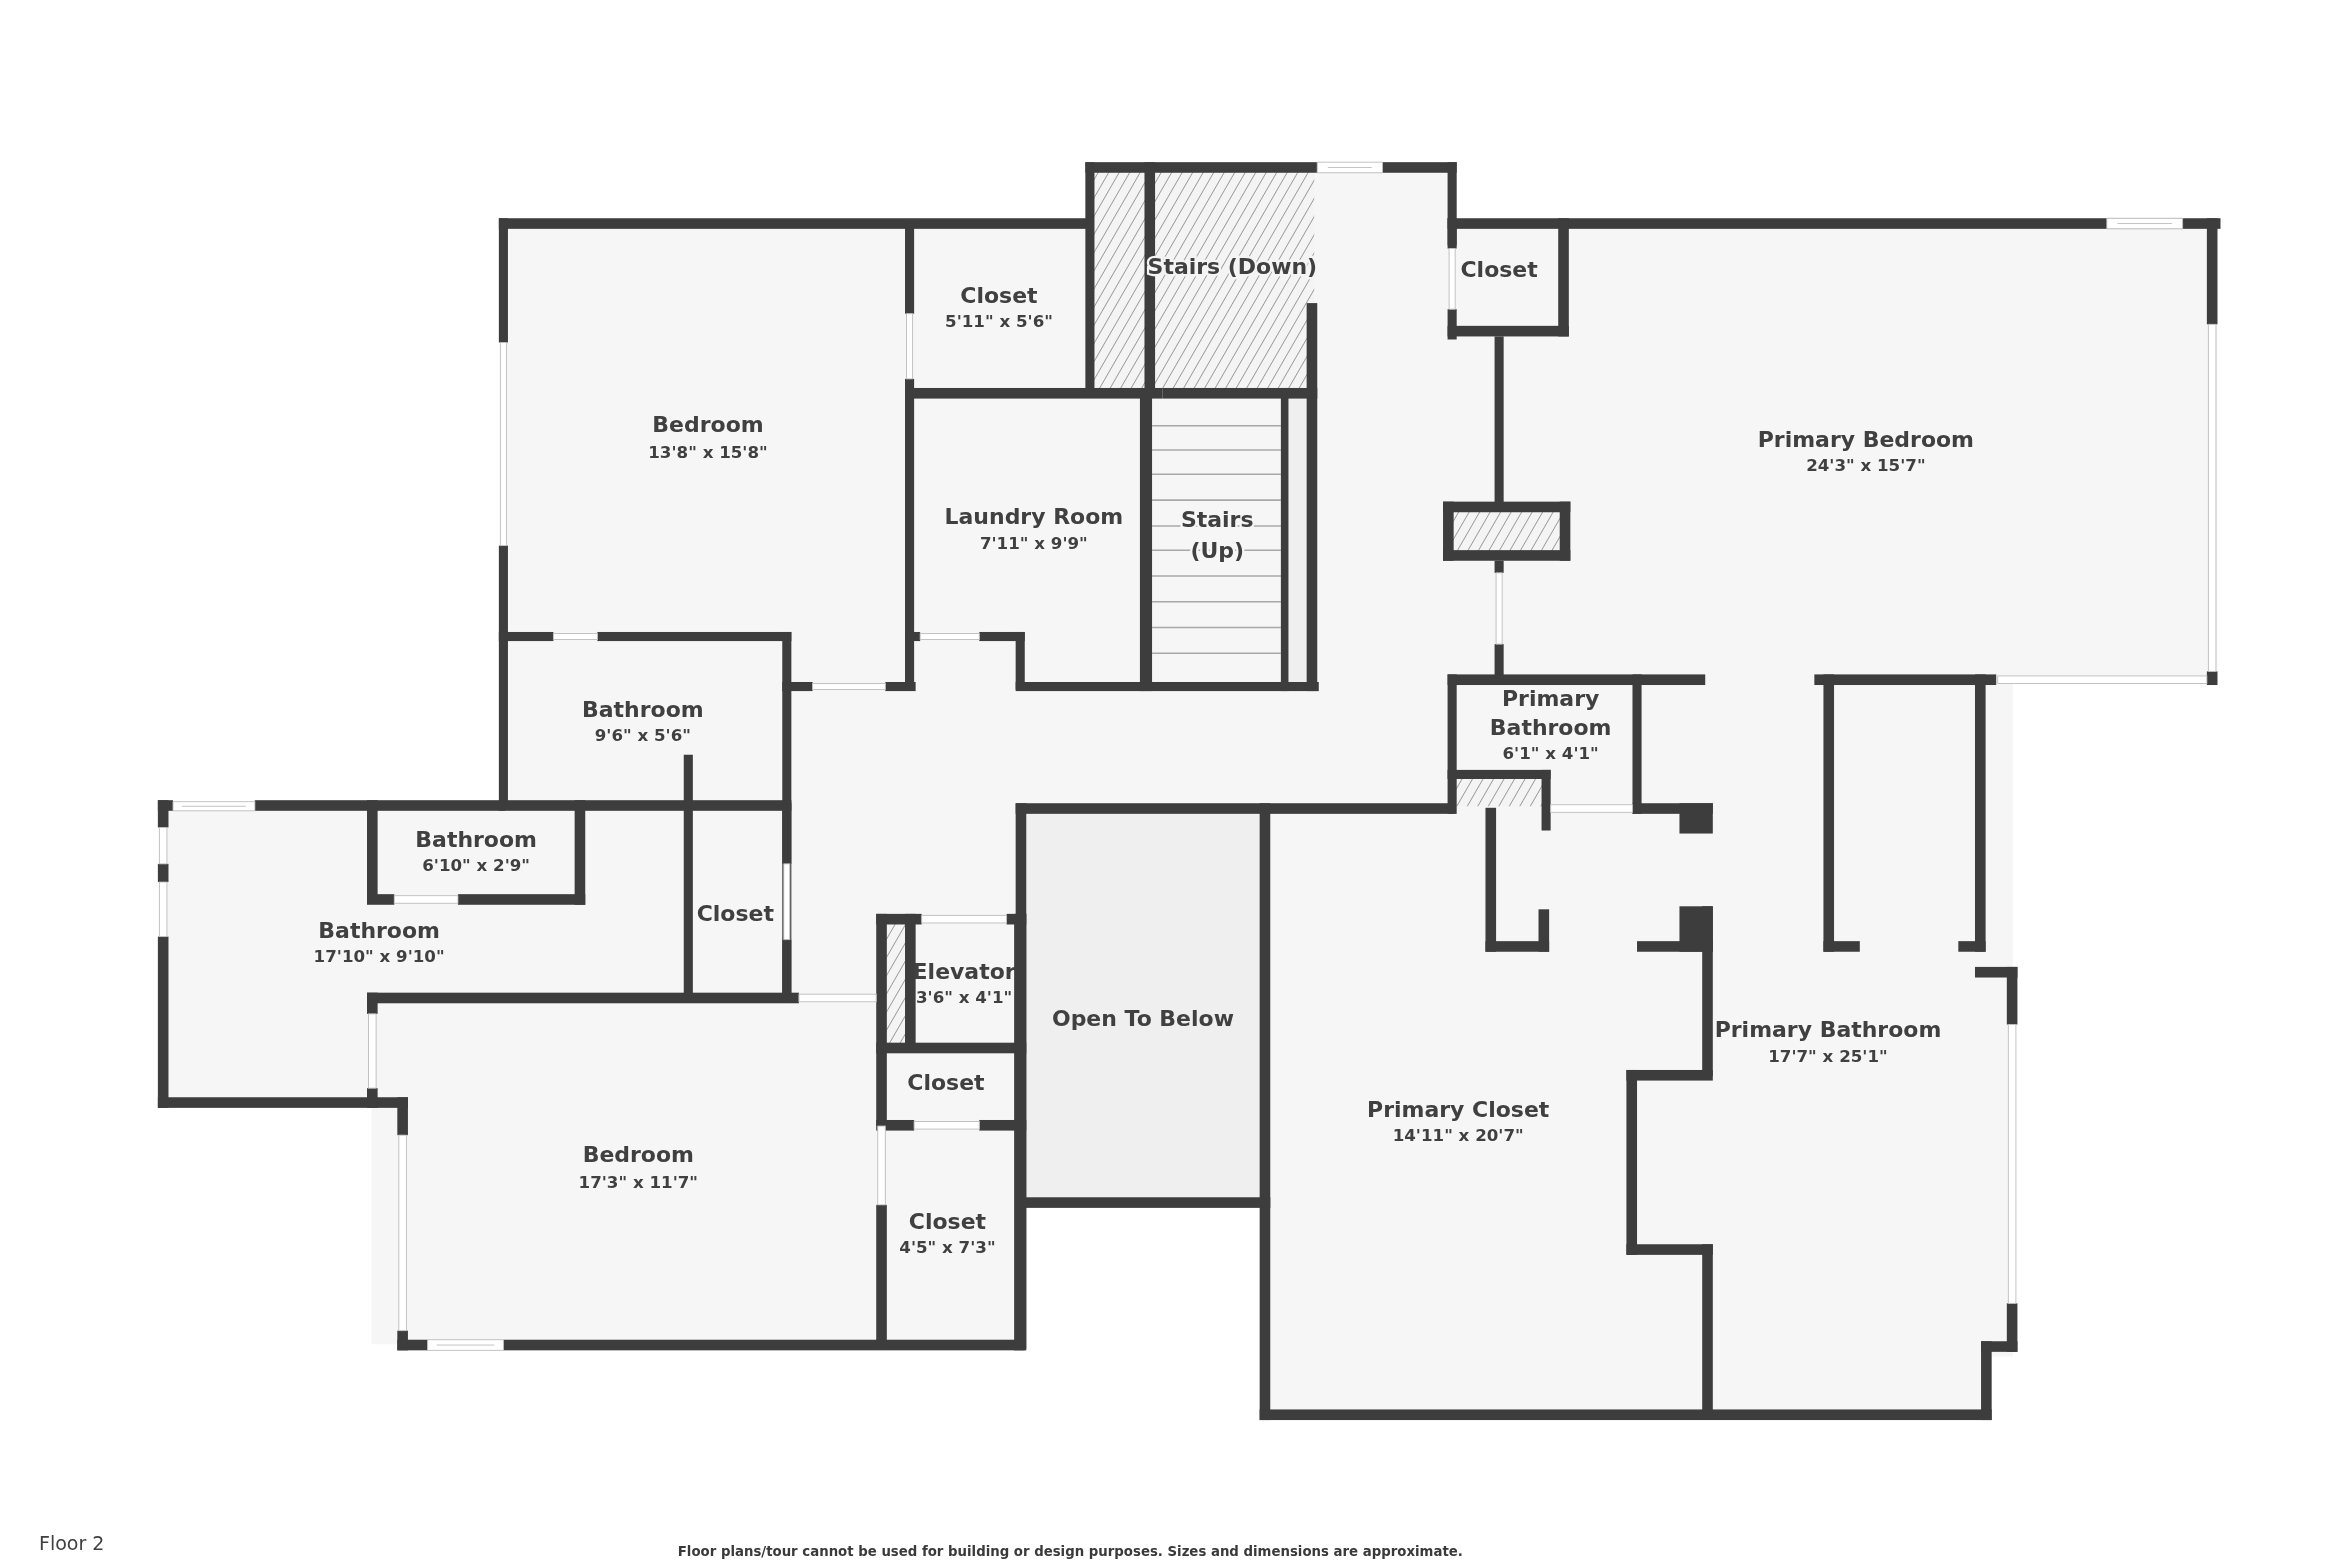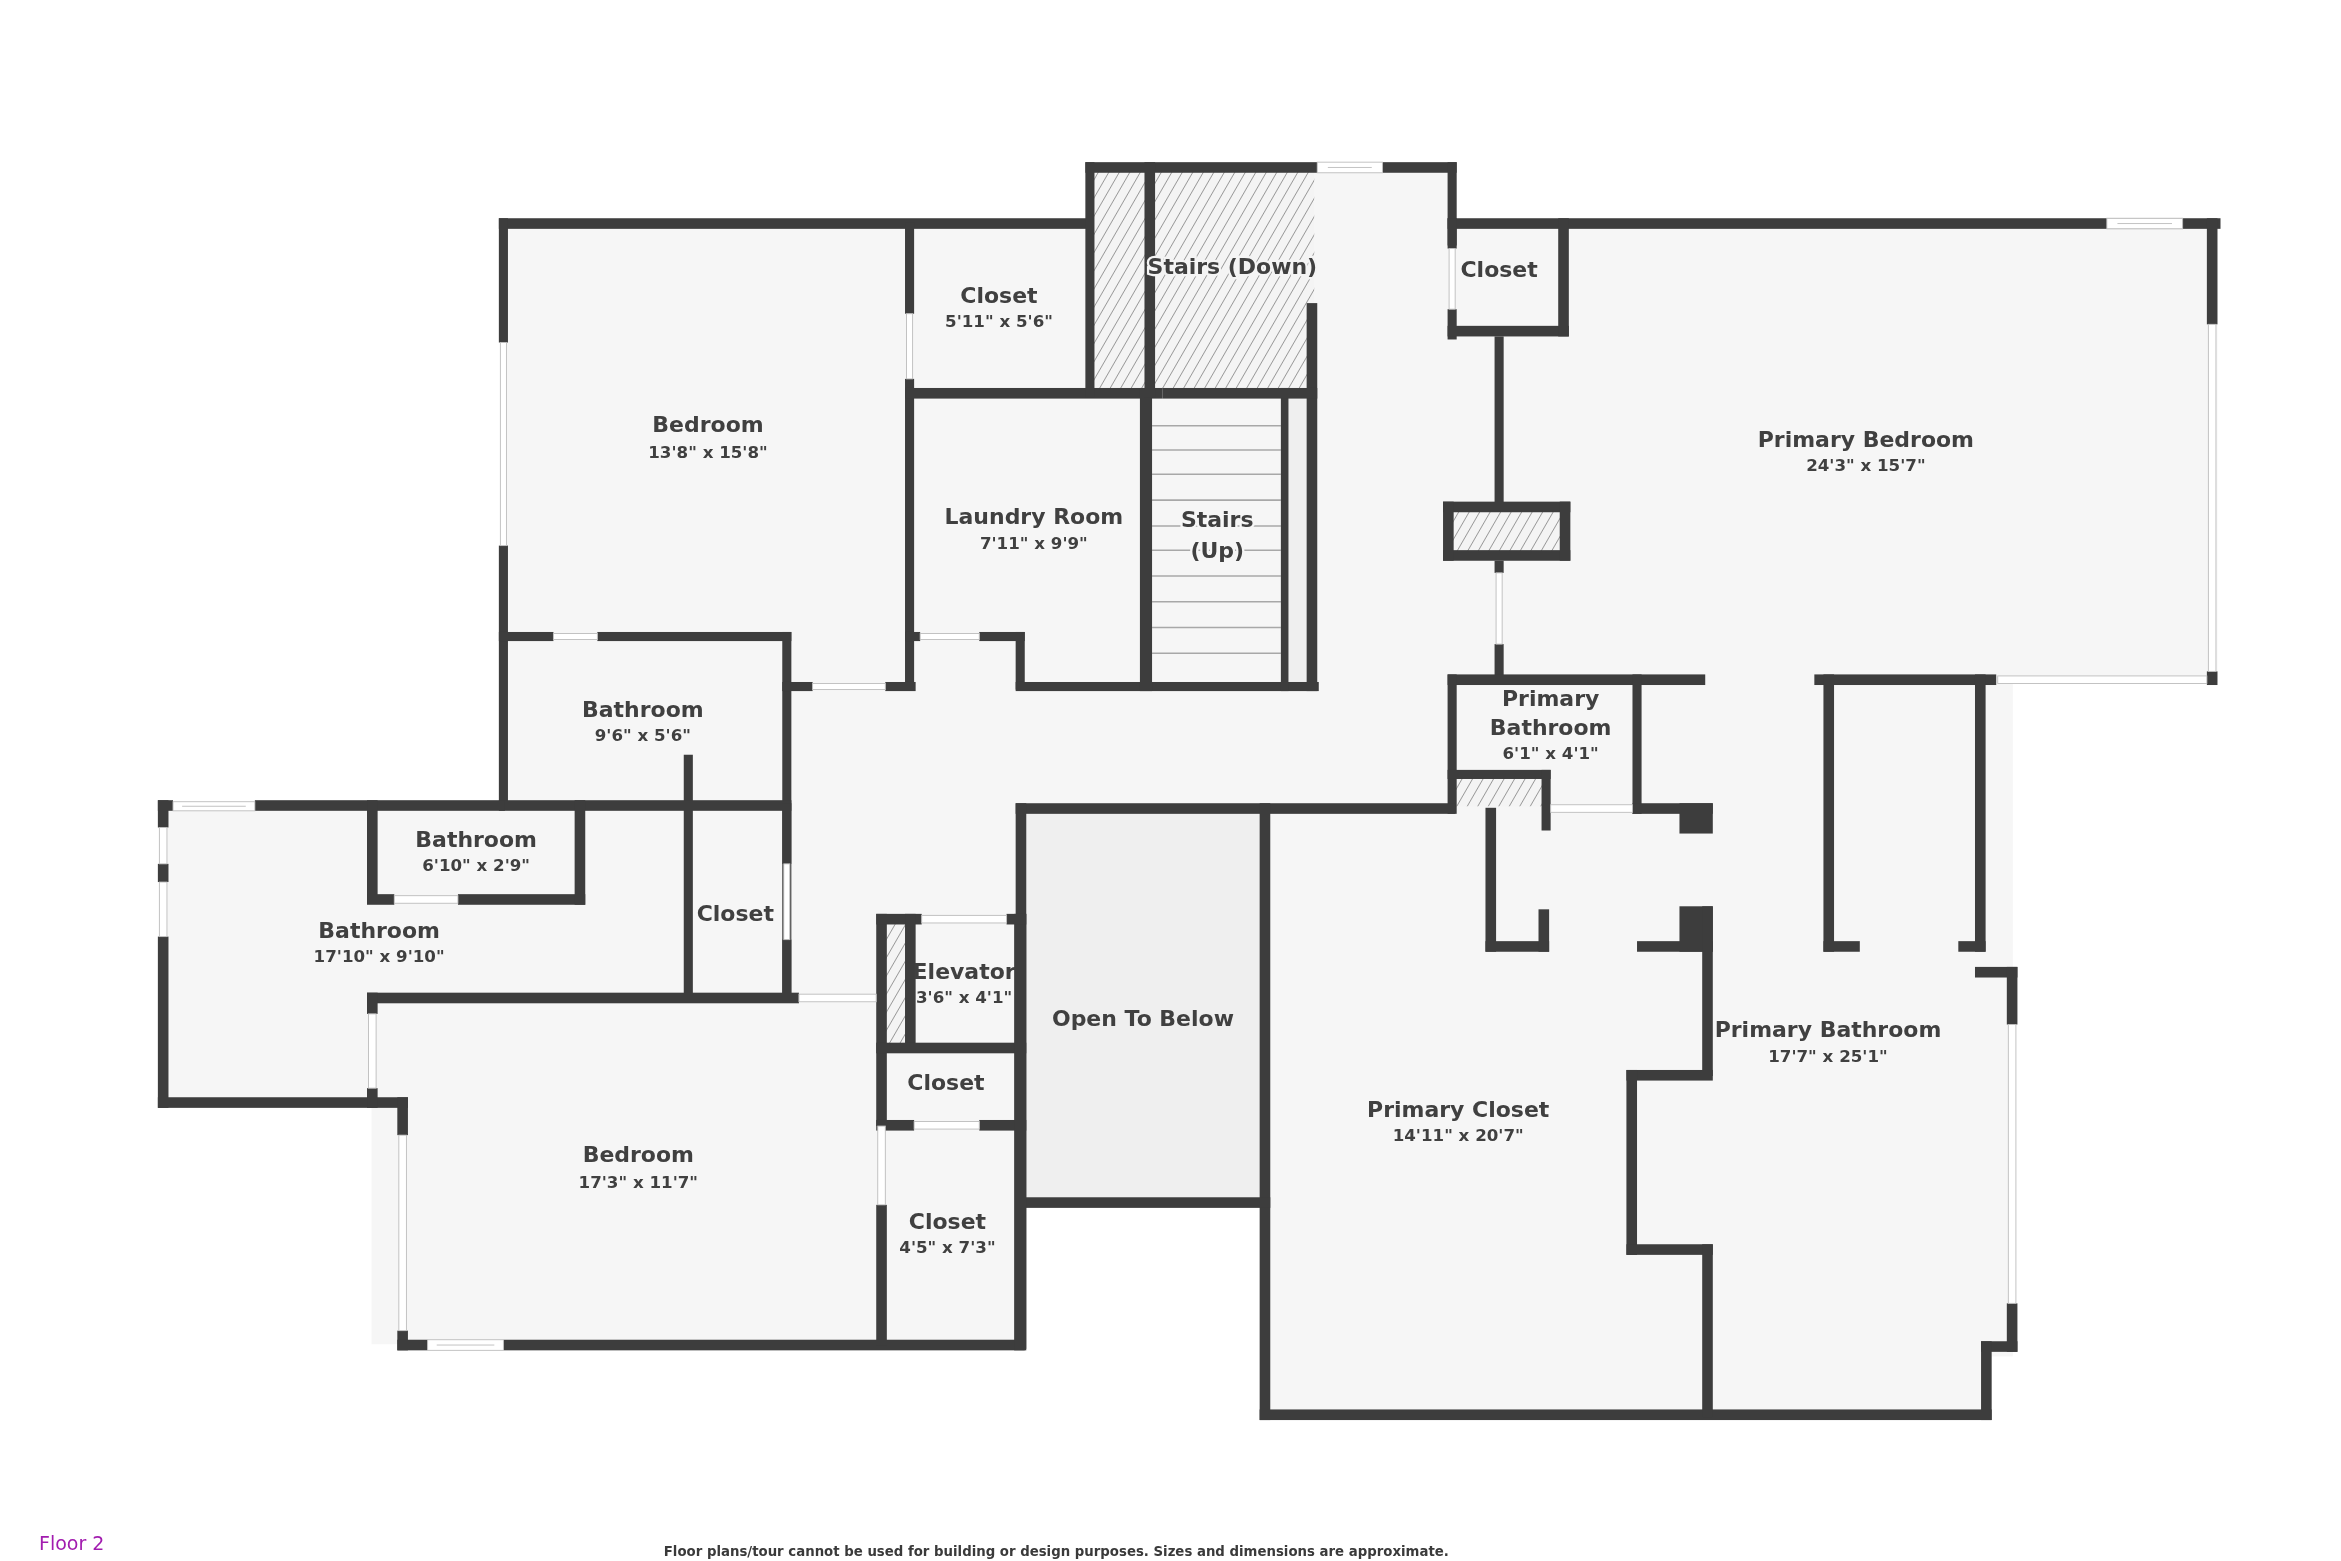--- a/index.html
+++ b/index.html
@@ -6,22 +6,22 @@
   body { width:2342px; height:1561px; position:relative; overflow:hidden; font-family:"DejaVu Sans", sans-serif; }
   #plan { position:absolute; left:0; top:0; width:2342px; height:1561px; }
   .floor { fill:#f6f6f6; }
   .open { fill:#efefef; }
   .wall { fill:#3d3d3d; }
   .win { fill:#ffffff; stroke:#bdbdbd; stroke-width:0.6; }
   .hatch { fill:url(#hatch); }
   .stairline { stroke:#a8a8a8; stroke-width:1; }
   .rname { font-family:"DejaVu Sans", sans-serif; font-weight:bold; font-size:14.5px; fill:#404040; text-anchor:middle; }
   .rdim { font-family:"DejaVu Sans", sans-serif; font-weight:bold; font-size:11px; fill:#404040; text-anchor:middle; }
-  .floor-label { position:absolute; left:39px; top:1532px; font-family:"DejaVu Sans", sans-serif; font-size:19px; color:#a21caf; }
-  .disclaimer { position:absolute; left:2px; width:2132px; top:1544px; text-align:center; font-family:"DejaVu Sans", sans-serif; font-weight:bold; font-size:13.3px; color:#3a3a3a; }
+  .floor-label { position:absolute; left:39px; top:1532px; font-family:"DejaVu Sans", sans-serif; font-size:19px; color:#404040; }
+  .disclaimer { position:absolute; left:16px; width:2132px; top:1544px; text-align:center; font-family:"DejaVu Sans", sans-serif; font-weight:bold; font-size:13.3px; color:#3a3a3a; }
   .disclaimer span { position:relative; left:-11.7px; }
 </style>
 </head>
 <body>
 
 <svg id="plan" viewBox="0 0 1545 1030" xmlns="http://www.w3.org/2000/svg">
   <defs>
     <pattern id="hatch" patternUnits="userSpaceOnUse" width="6" height="6" patternTransform="rotate(30)">
       <rect width="6" height="6" fill="#f4f4f4"></rect>
       <line x1="0" y1="0" x2="0" y2="6" stroke="#7a7a7a" stroke-width="0.9"></line>

